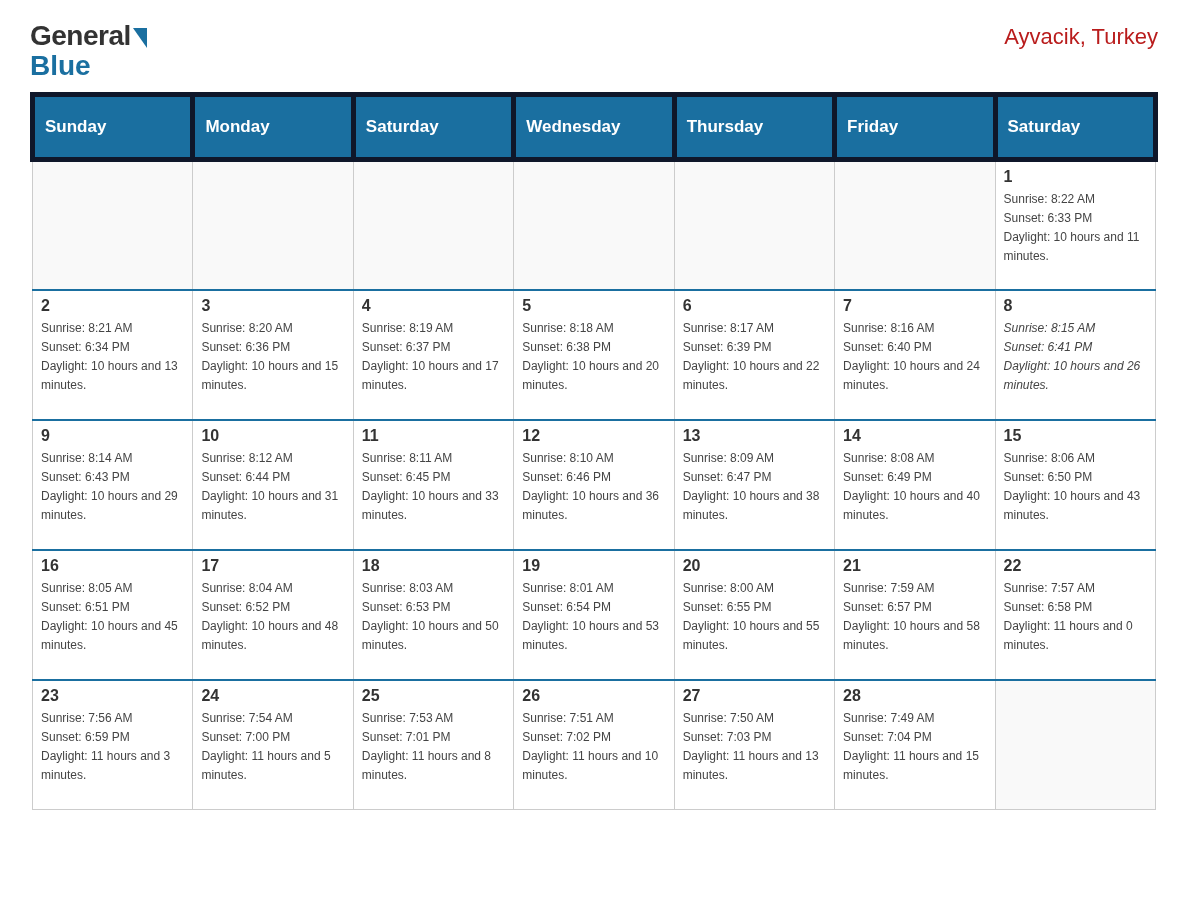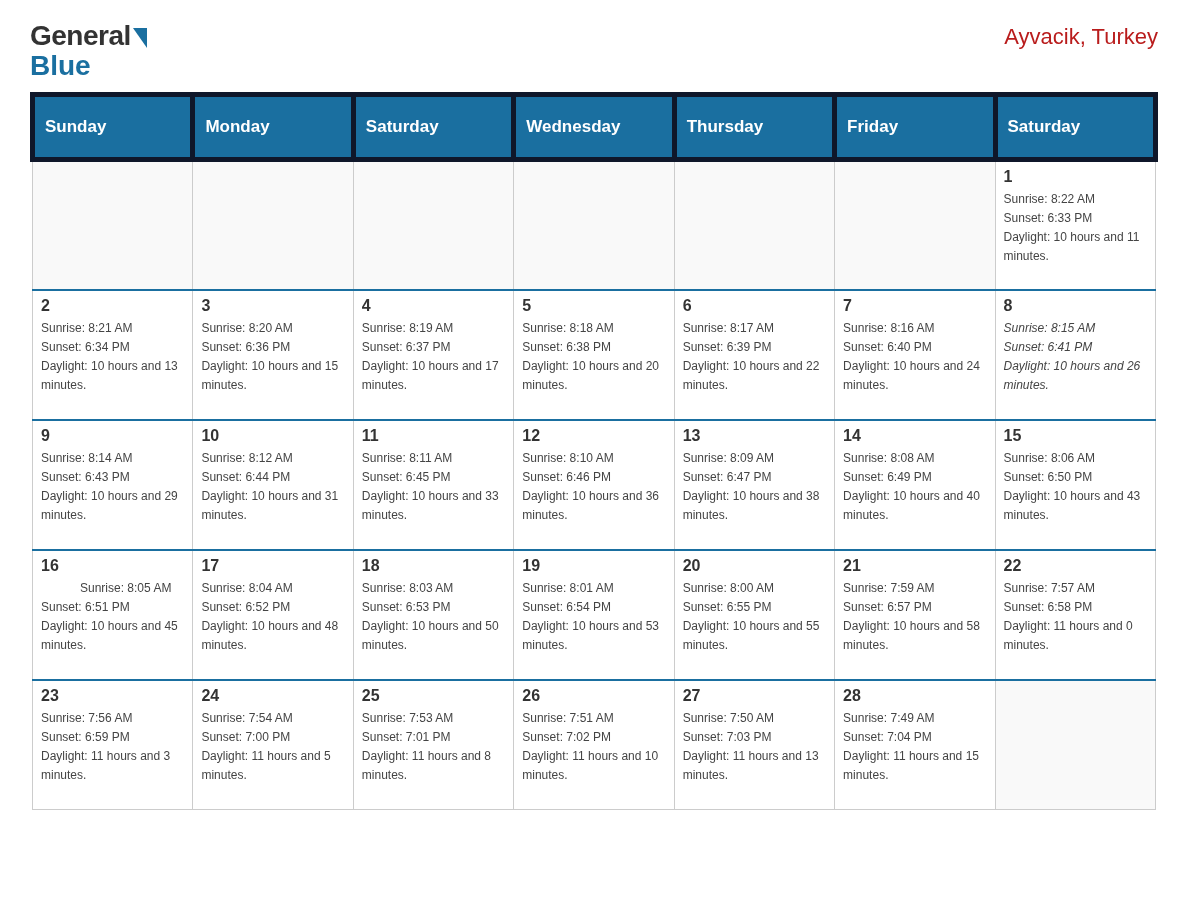--- a/index.html
+++ b/index.html
@@ -182,21 +182,21 @@
 Sunset: 6:47 PM
 Daylight: 10 hours and 38 minutes.</span></td>
         <td><span class="day-num">14</span><span class="day-info" style="white-space: pre-line;">Sunrise: 8:08 AM
 Sunset: 6:49 PM
 Daylight: 10 hours and 40 minutes.</span></td>
         <td><span class="day-num">15</span><span class="day-info" style="white-space: pre-line;">Sunrise: 8:06 AM
 Sunset: 6:50 PM
 Daylight: 10 hours and 43 minutes.</span></td>
       </tr>
       <tr class="row-border">
-        <td><span class="day-num">16</span><span class="day-info" style="white-space: pre-line; margin-left: 39px;">Sunrise: 8:05 AM
+        <td><span class="day-num">16</span><span class="day-info" style="white-space: pre-line;">Sunrise: 8:05 AM
 Sunset: 6:51 PM
 Daylight: 10 hours and 45 minutes.</span></td>
         <td><span class="day-num">17</span><span class="day-info" style="white-space: pre-line;">Sunrise: 8:04 AM
 Sunset: 6:52 PM
 Daylight: 10 hours and 48 minutes.</span></td>
         <td><span class="day-num">18</span><span class="day-info" style="white-space: pre-line; margin-top: 8px;">Sunrise: 8:03 AM
 Sunset: 6:53 PM
 Daylight: 10 hours and 50 minutes.</span></td>
         <td><span class="day-num">19</span><span class="day-info" style="white-space: pre-line;">Sunrise: 8:01 AM
 Sunset: 6:54 PM

